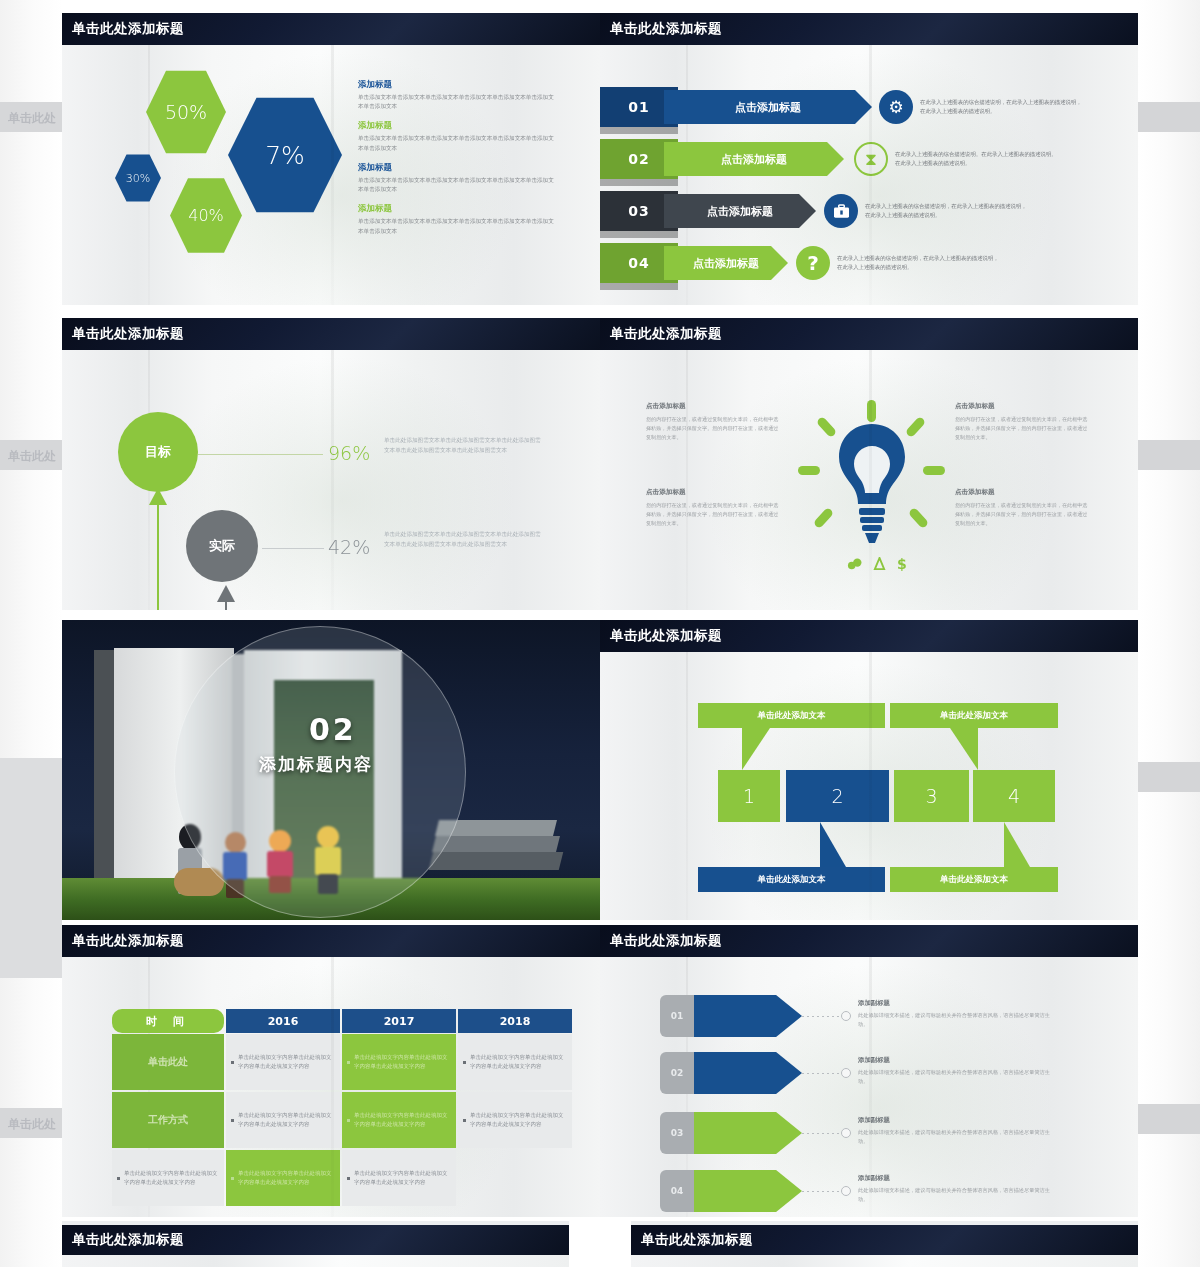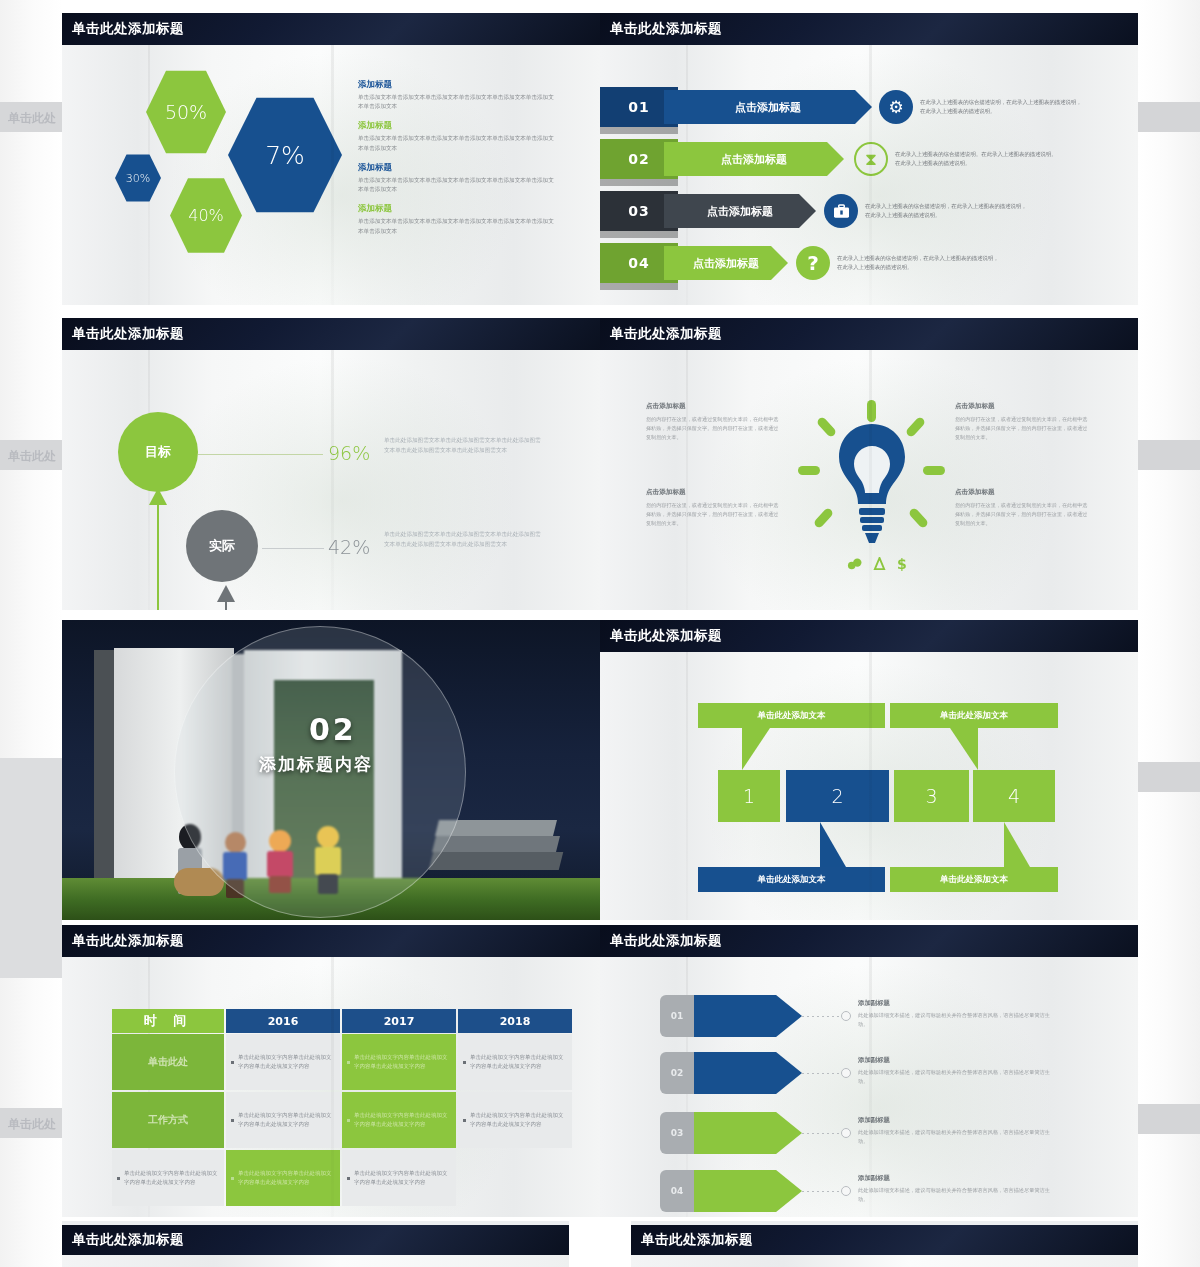--- a/index.html
+++ b/index.html
@@ -146,22 +146,22 @@
   
   .sp-bar { position:absolute; height:25px; display:flex; align-items:center;
             justify-content:center; color:#fff; font-size:8.5px; font-weight:bold; }
   .sp-box { position:absolute; display:flex; align-items:center; justify-content:center;
             color:#fff; font-size:19px; font-weight:300; }
   .sp-tail { position:absolute; width:0; height:0; }
 
   
   .tbl { position:absolute; display:grid; }
   .tc { display:flex; align-items:center; }
-  .tc.hdr-g { background:#8cc63e; color:#fff; font-size:13px; font-weight:bold;
-              justify-content:center; letter-spacing:6px; }
+  .tc.hdr-g { background:#8cc63e; color:#fff; font-size:11px; font-weight:bold;
+              justify-content:center; letter-spacing:6px;border-radius:10px; }
   .tc.hdr-b { background:#1d4f8a; color:#fff; font-size:11px; font-weight:bold;
               justify-content:center; }
   .tc.lbl  { background:#7cb63a; color:#cfe3b2; font-size:10px; font-weight:bold;
              justify-content:center; }
   .tc.cell { background:#e8eaeb; color:#8b9096; font-size:5.5px; line-height:1.7;
              padding:0 5px; word-break:break-all; }
   .tc.cell.gr { background:#8cc63e; color:#cde5a6; }
   .tc.cell .bul { display:inline-block; width:3px;height:3px;background:#6b7076;
                   margin-right:4px; vertical-align:2px; flex:0 0 auto; }
 

